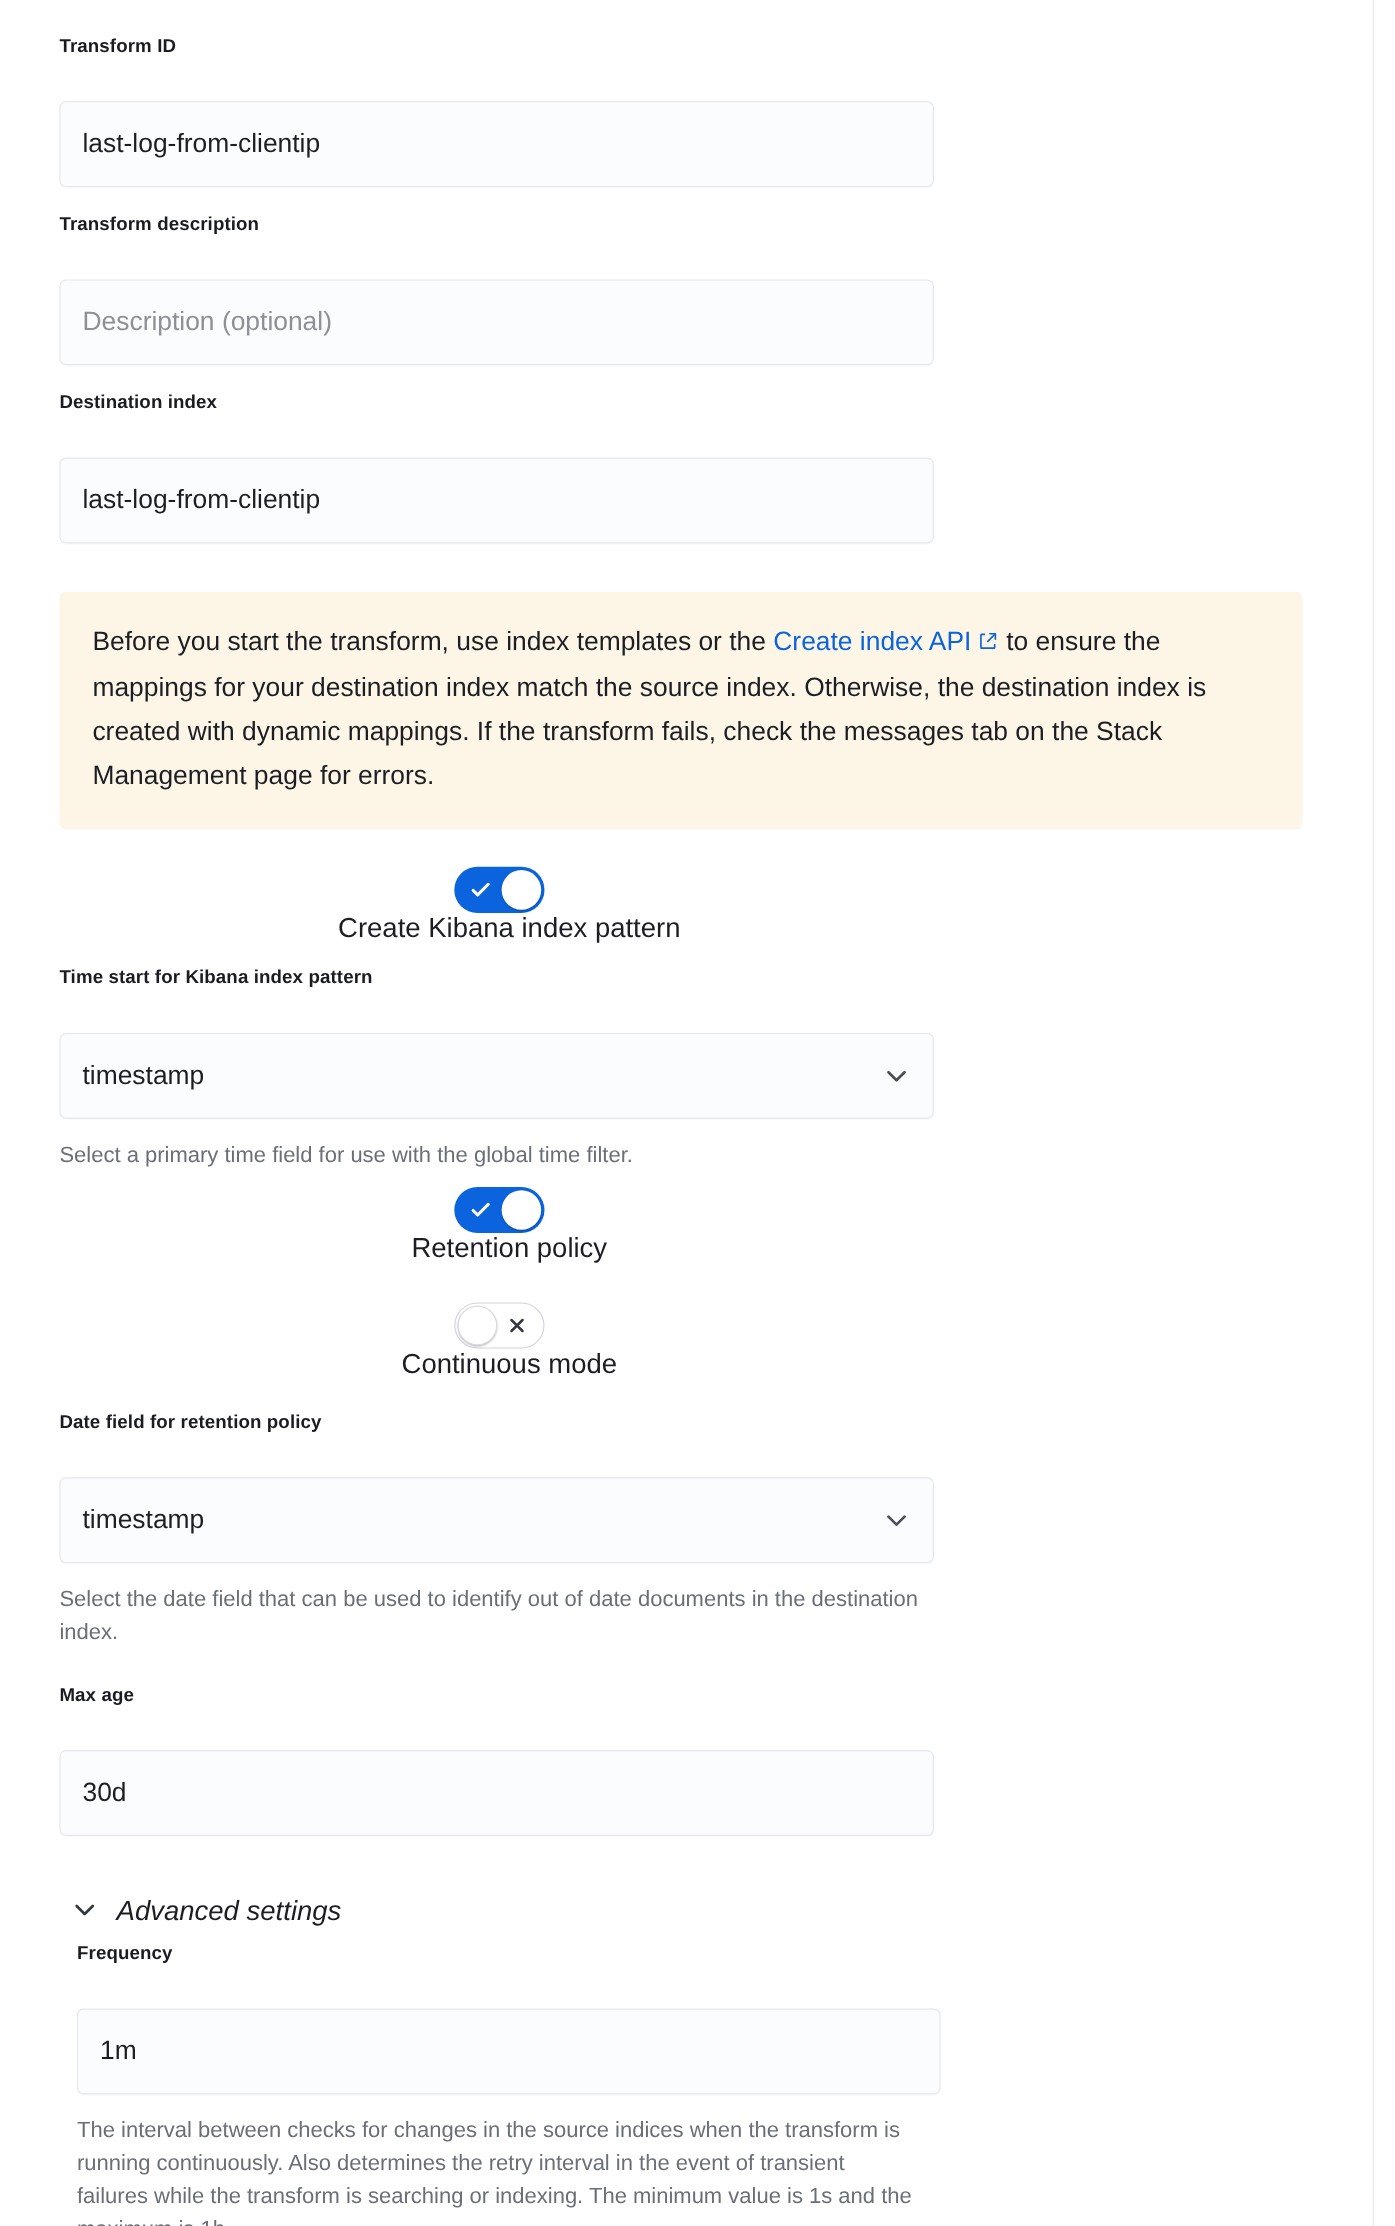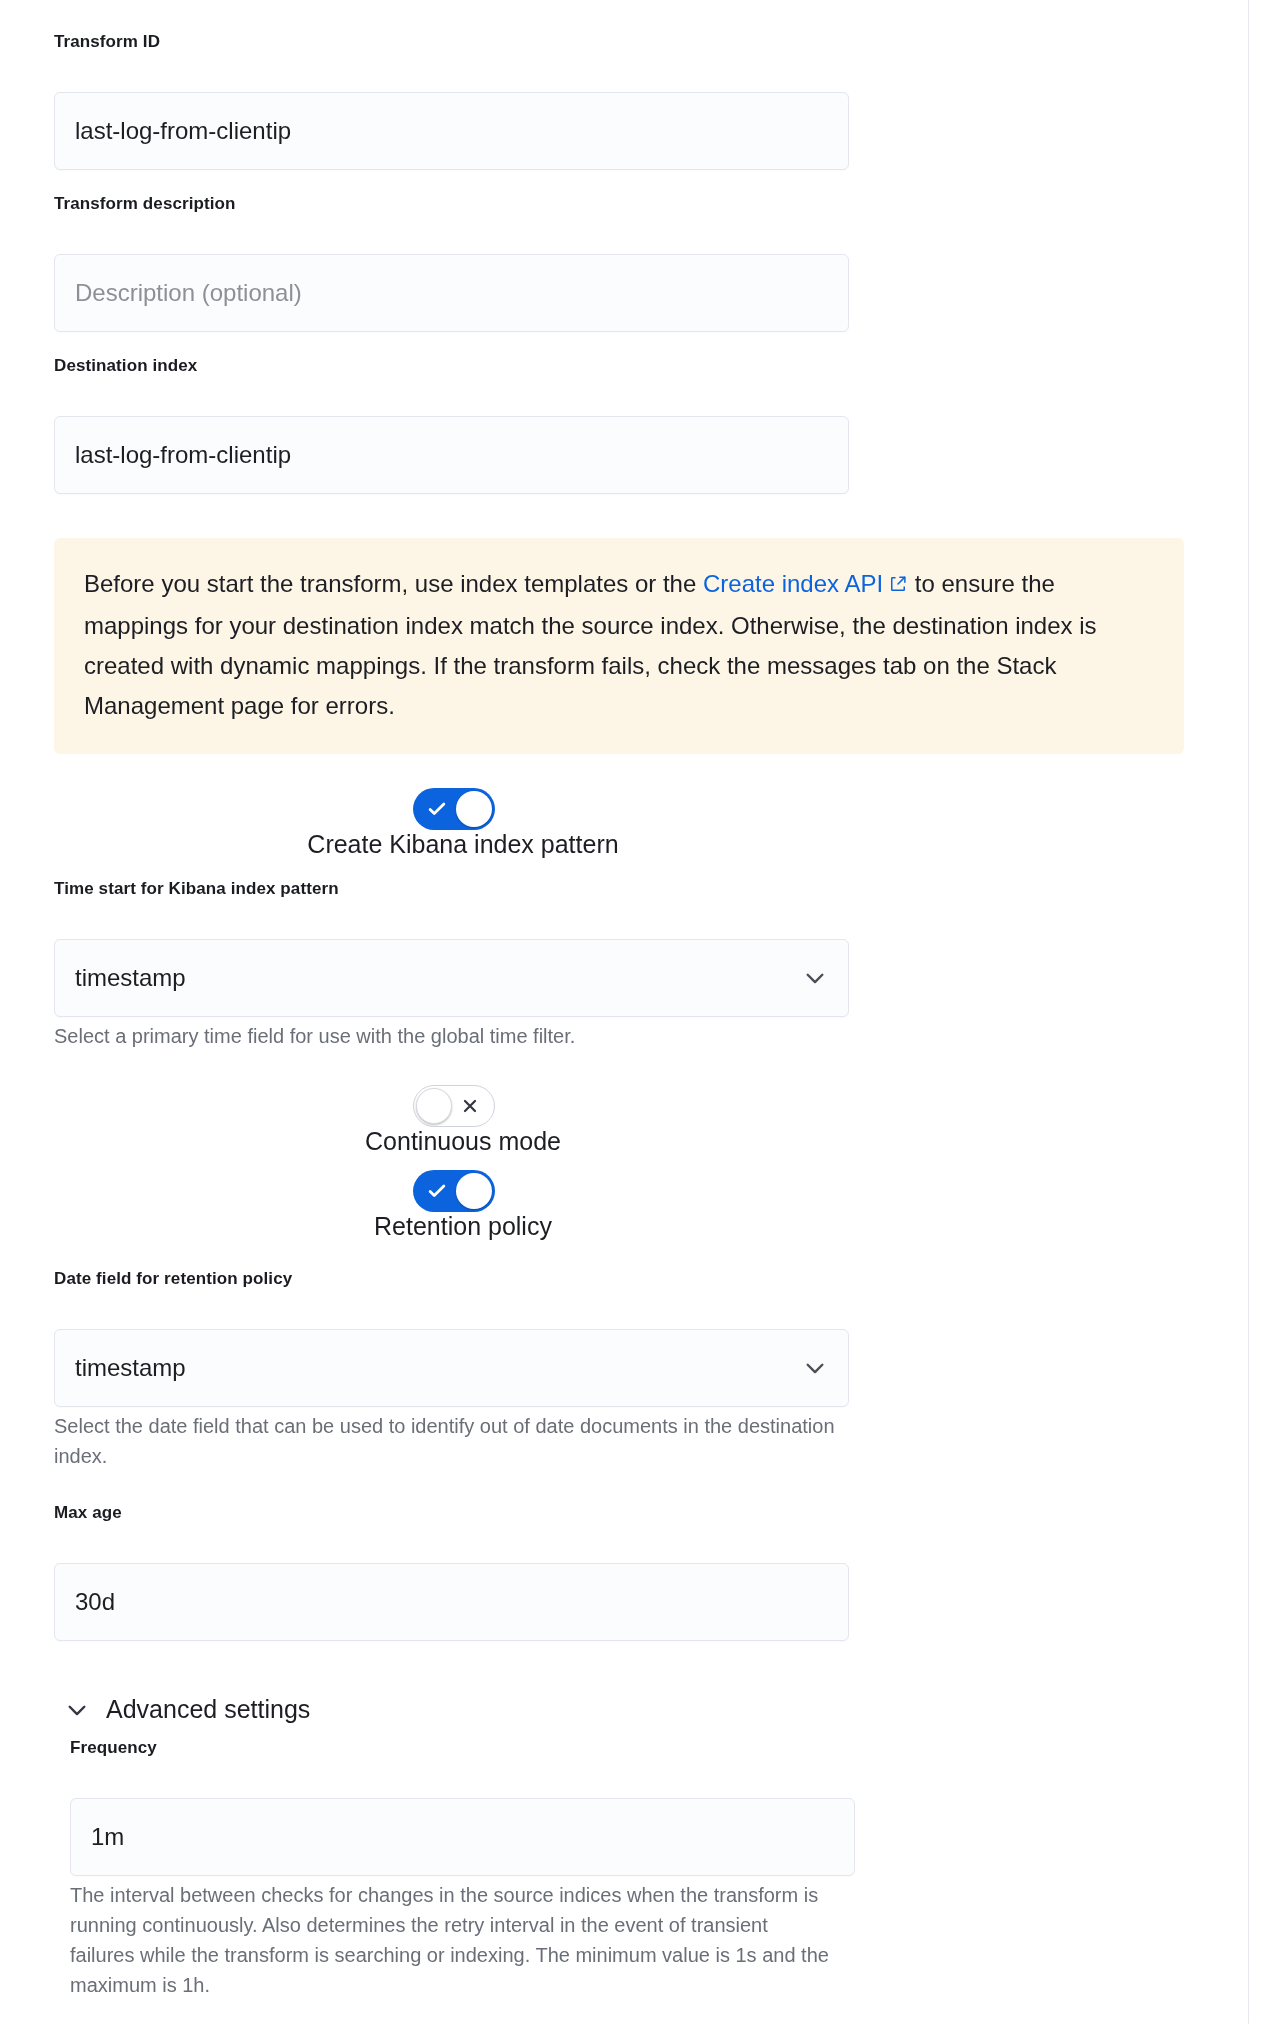--- a/index.html
+++ b/index.html
@@ -151,30 +151,30 @@
   .switch-label {
     font-size: 25px;
     color: #1d1e24;
     margin-left: 18px;
   }
 
   .help-text {
     font-size: 20px;
     color: #6a6e77;
     line-height: 30px;
-    margin-top: 4px;
+    margin-top: 18px;
     max-width: 790px;
   }
 
   .advanced-header {
     display: flex;
-    align-items: center;
     margin-top: 54px;
     margin-bottom: 14px;
     margin-left: 10px;
+    font-style: italic;
   }
   .advanced-title {
     font-size: 25px;
     color: #1d1e24;
     margin-left: 16px;
   }
   .advanced-body {
     margin-left: 16px;
   }
   .advanced-body .input-box { width: 785px; }
@@ -232,44 +232,44 @@
     <div class="input-box input-select">
       <span>timestamp</span>
       <span class="chevron">
         <svg width="26" height="26" viewBox="0 0 16 16">
             <path d="M3.5 6l4.5 4.5L12.5 6" stroke="#4b4f57" stroke-width="1.5" fill="none" stroke-linecap="round" stroke-linejoin="round"></path>
           </svg>
       </span>
     </div>
     <div class="help-text">Select a primary time field for use with the global time filter.</div>
 
+    <div class="switch-row" style="margin-top:14px;">
+      <div class="switch on">
+        <span class="mark">
+          <svg width="22" height="22" viewBox="0 0 16 16">
+              <path d="M3 8.3l3 3 7-7" stroke="#ffffff" stroke-width="2" fill="none" stroke-linecap="round" stroke-linejoin="round"></path>
+            </svg>
+        </span>
+        <span class="knob"></span>
+      </div>
+      <span class="switch-label">Retention policy</span>
+    </div>
+
     <div class="switch-row">
       <div class="switch off">
         <span class="mark">
           <svg width="20" height="20" viewBox="0 0 16 16">
               <path d="M4 4l8 8M12 4l-8 8" stroke="#343741" stroke-width="1.8" stroke-linecap="round"></path>
             </svg>
         </span>
         <span class="knob"></span>
       </div>
       <span class="switch-label">Continuous mode</span>
     </div>
 
-    <div class="switch-row" style="margin-top:14px;">
-      <div class="switch on">
-        <span class="mark">
-          <svg width="22" height="22" viewBox="0 0 16 16">
-              <path d="M3 8.3l3 3 7-7" stroke="#ffffff" stroke-width="2" fill="none" stroke-linecap="round" stroke-linejoin="round"></path>
-            </svg>
-        </span>
-        <span class="knob"></span>
-      </div>
-      <span class="switch-label">Retention policy</span>
-    </div>
-
     <div class="spacer-20"></div>
 
     <div class="field-label">Date field for retention policy</div>
     <div class="input-box input-select">
       <span>timestamp</span>
       <span class="chevron">
         <svg width="26" height="26" viewBox="0 0 16 16">
             <path d="M3.5 6l4.5 4.5L12.5 6" stroke="#4b4f57" stroke-width="1.5" fill="none" stroke-linecap="round" stroke-linejoin="round"></path>
           </svg>
       </span>

